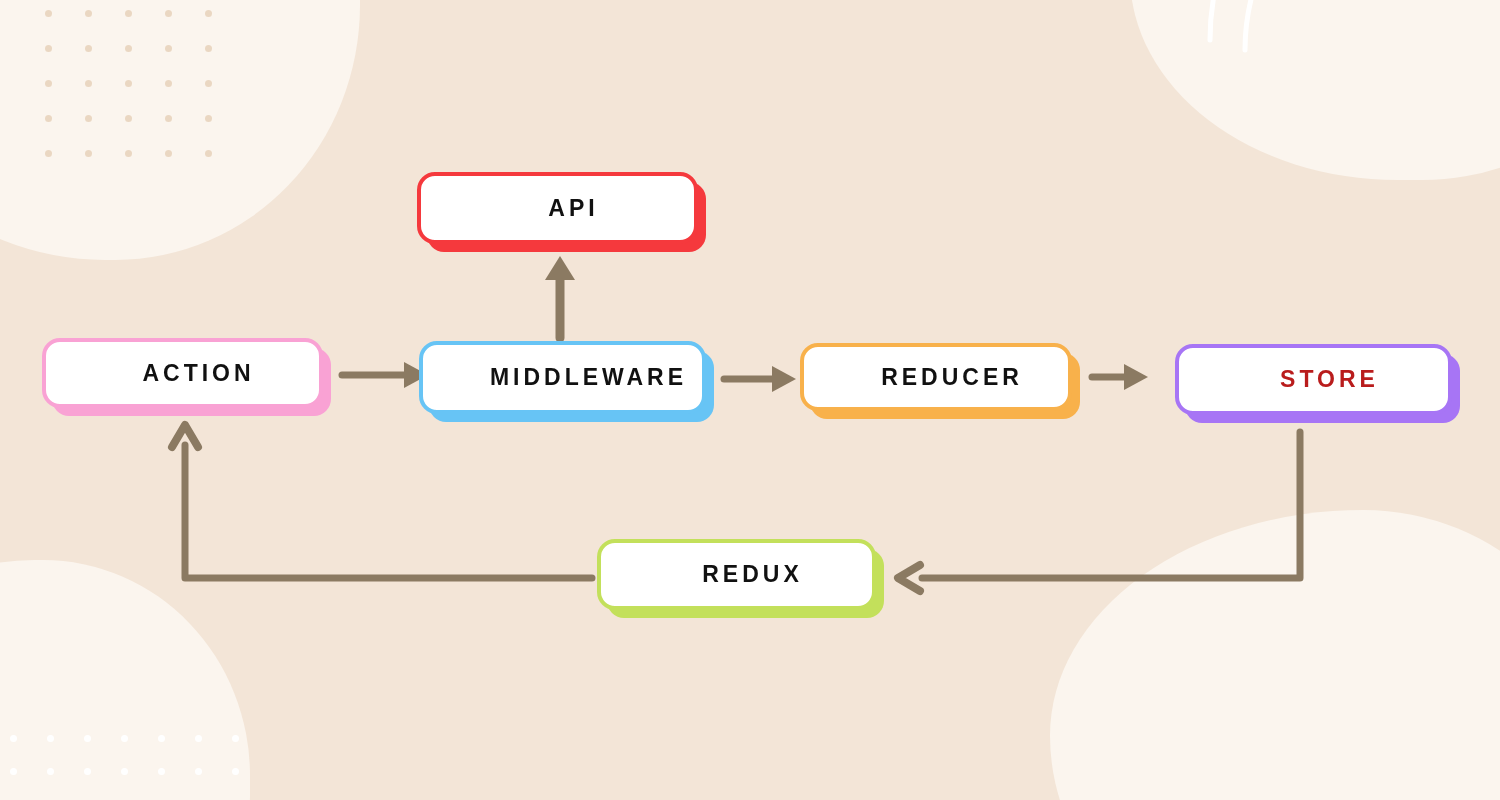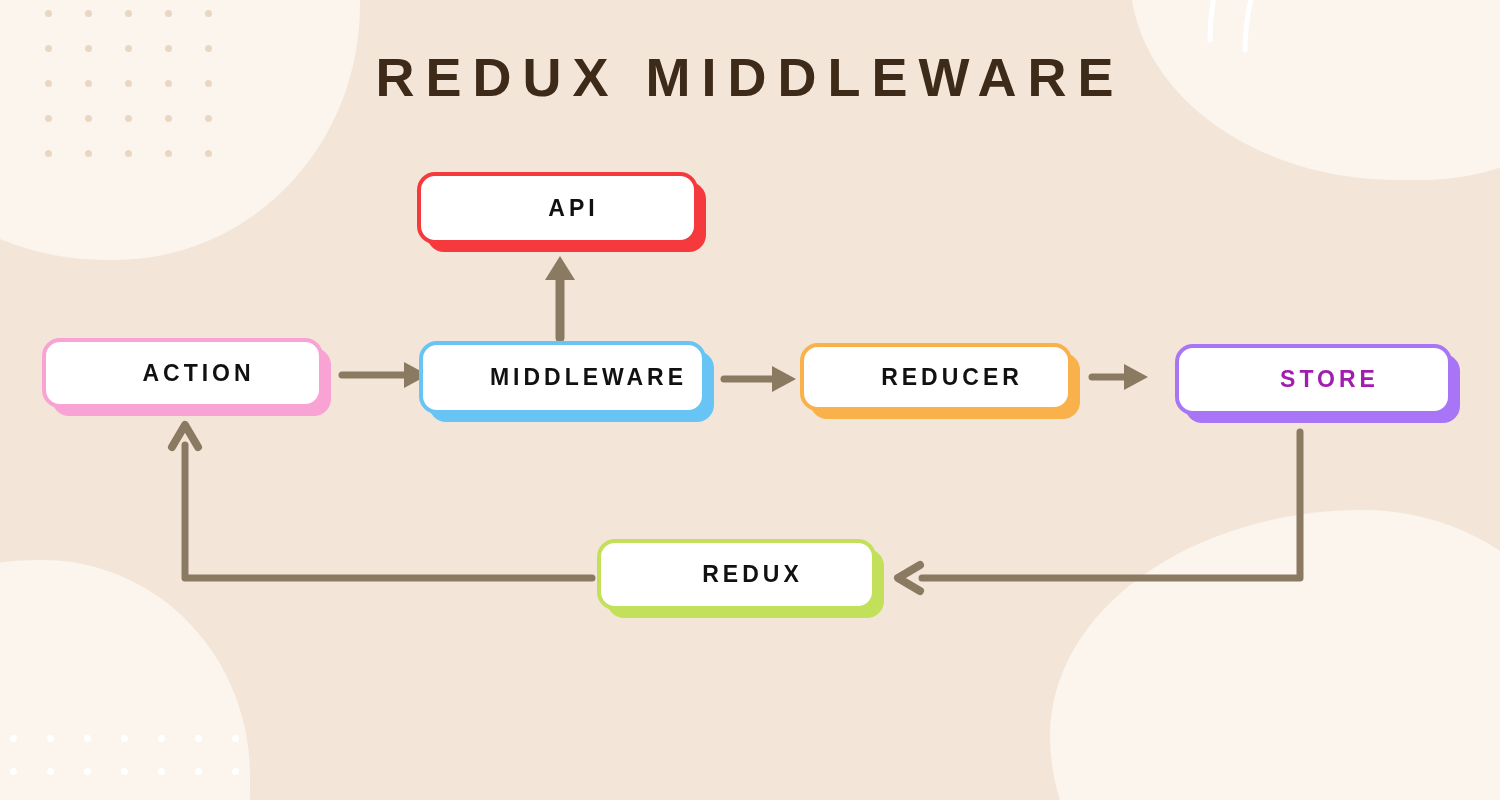--- a/index.html
+++ b/index.html
@@ -175,21 +175,20 @@
         <span class="dot" style="left: 10px; top: 768px;"></span>
         <span class="dot" style="left: 47px; top: 768px;"></span>
         <span class="dot" style="left: 84px; top: 768px;"></span>
         <span class="dot" style="left: 121px; top: 768px;"></span>
         <span class="dot" style="left: 158px; top: 768px;"></span>
         <span class="dot" style="left: 195px; top: 768px;"></span>
         <span class="dot" style="left: 232px; top: 768px;"></span>
       </div>
   </div>
 
-  <div class="title">REDUX MIDDLEWARE</div>
 
   <div class="conn" style="left:0;top:0;width:1500px;height:800px;">
     <svg width="1500" height="800" viewBox="0 0 1500 800">
 
       <g>
         <line x1="342" y1="375" x2="404" y2="375" stroke="#8b7a62" stroke-width="7" stroke-linecap="round"></line>
         <polygon points="404,362 428,375 404,388" fill="#8b7a62"></polygon>
       </g>
 
       <g>
@@ -226,20 +225,20 @@
       <div class="node" style="left: 42px; top: 338px; width: 281px; height: 70px; background: rgb(255, 255, 255); border: 4px solid rgb(249, 162, 212); box-shadow: rgb(249, 162, 212) 9px 9px 0px -1px;">
         <span class="node-label" style="color: rgb(17, 17, 17);">ACTION</span>
       </div>
       <div class="node" style="left: 419px; top: 341px; width: 287px; height: 73px; background: rgb(255, 255, 255); border: 4px solid rgb(103, 196, 245); box-shadow: rgb(103, 196, 245) 9px 9px 0px -1px;">
         <span class="node-label" style="color: rgb(17, 17, 17); margin-left: 20px;">MIDDLEWARE</span>
       </div>
       <div class="node" style="left: 800px; top: 343px; width: 272px; height: 68px; background: rgb(255, 255, 255); border: 4px solid rgb(248, 177, 75); box-shadow: rgb(248, 177, 75) 9px 9px 0px -1px;">
         <span class="node-label" style="color: rgb(17, 17, 17);">REDUCER</span>
       </div>
       <div class="node" style="left: 1175px; top: 344px; width: 277px; height: 71px; background: rgb(255, 255, 255); border: 4px solid rgb(167, 117, 245); box-shadow: rgb(167, 117, 245) 9px 9px 0px -1px;">
-        <span class="node-label" style="color: #a21caf;">STORE</span>
+        <span class="node-label" style="color: #b91c1c;">STORE</span>
       </div>
       <div class="node" style="left: 597px; top: 539px; width: 279px; height: 71px; background: rgb(255, 255, 255); border: 4px solid rgb(195, 224, 91); box-shadow: rgb(195, 224, 91) 9px 9px 0px -1px;">
         <span class="node-label" style="color: rgb(17, 17, 17);">REDUX</span>
       </div>
     </div>
 
 </div>
 
 </body></html>

